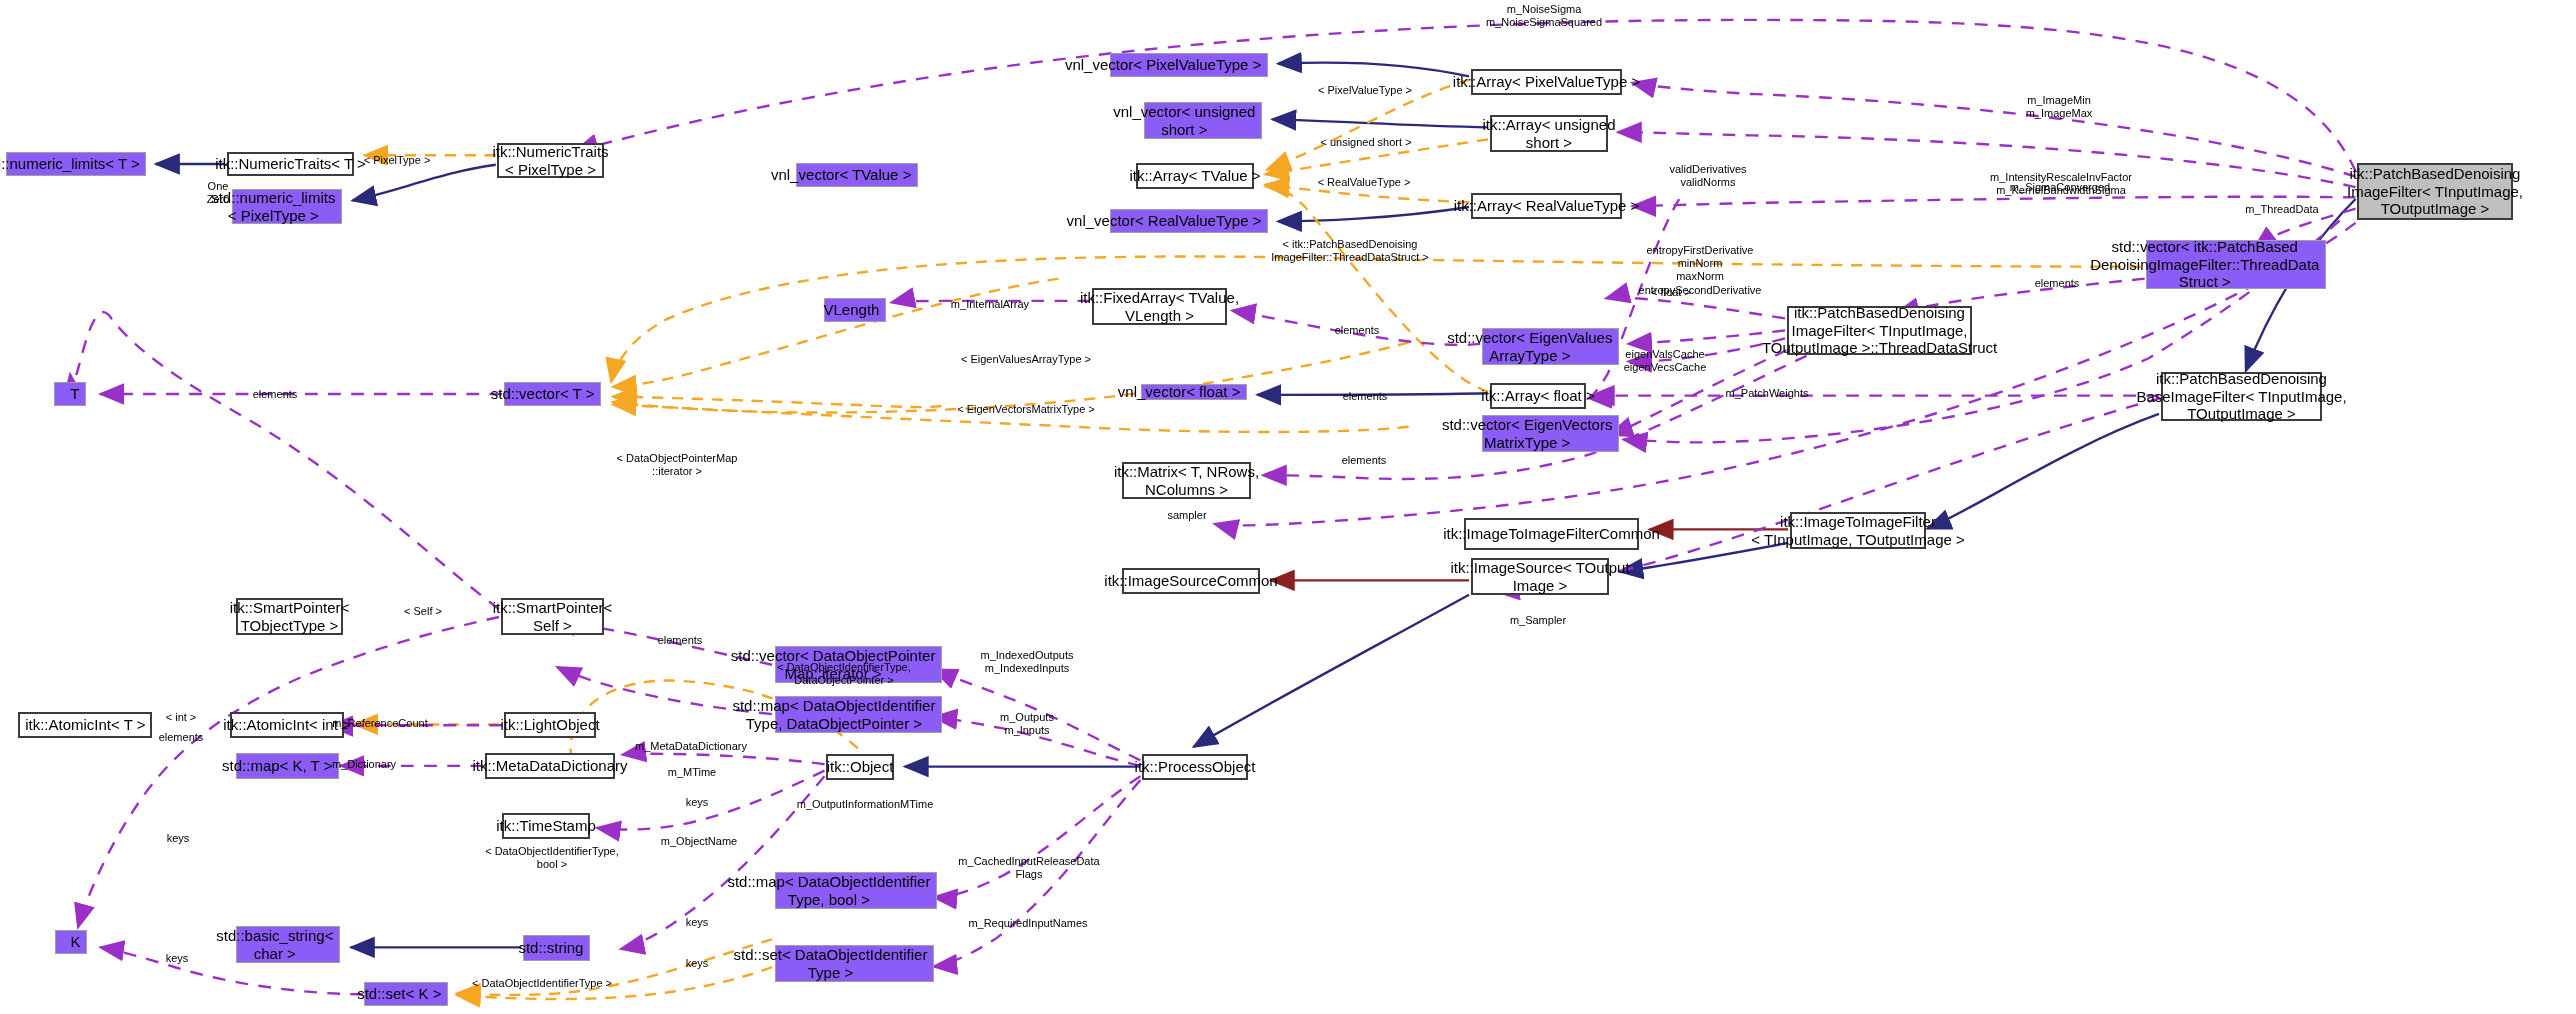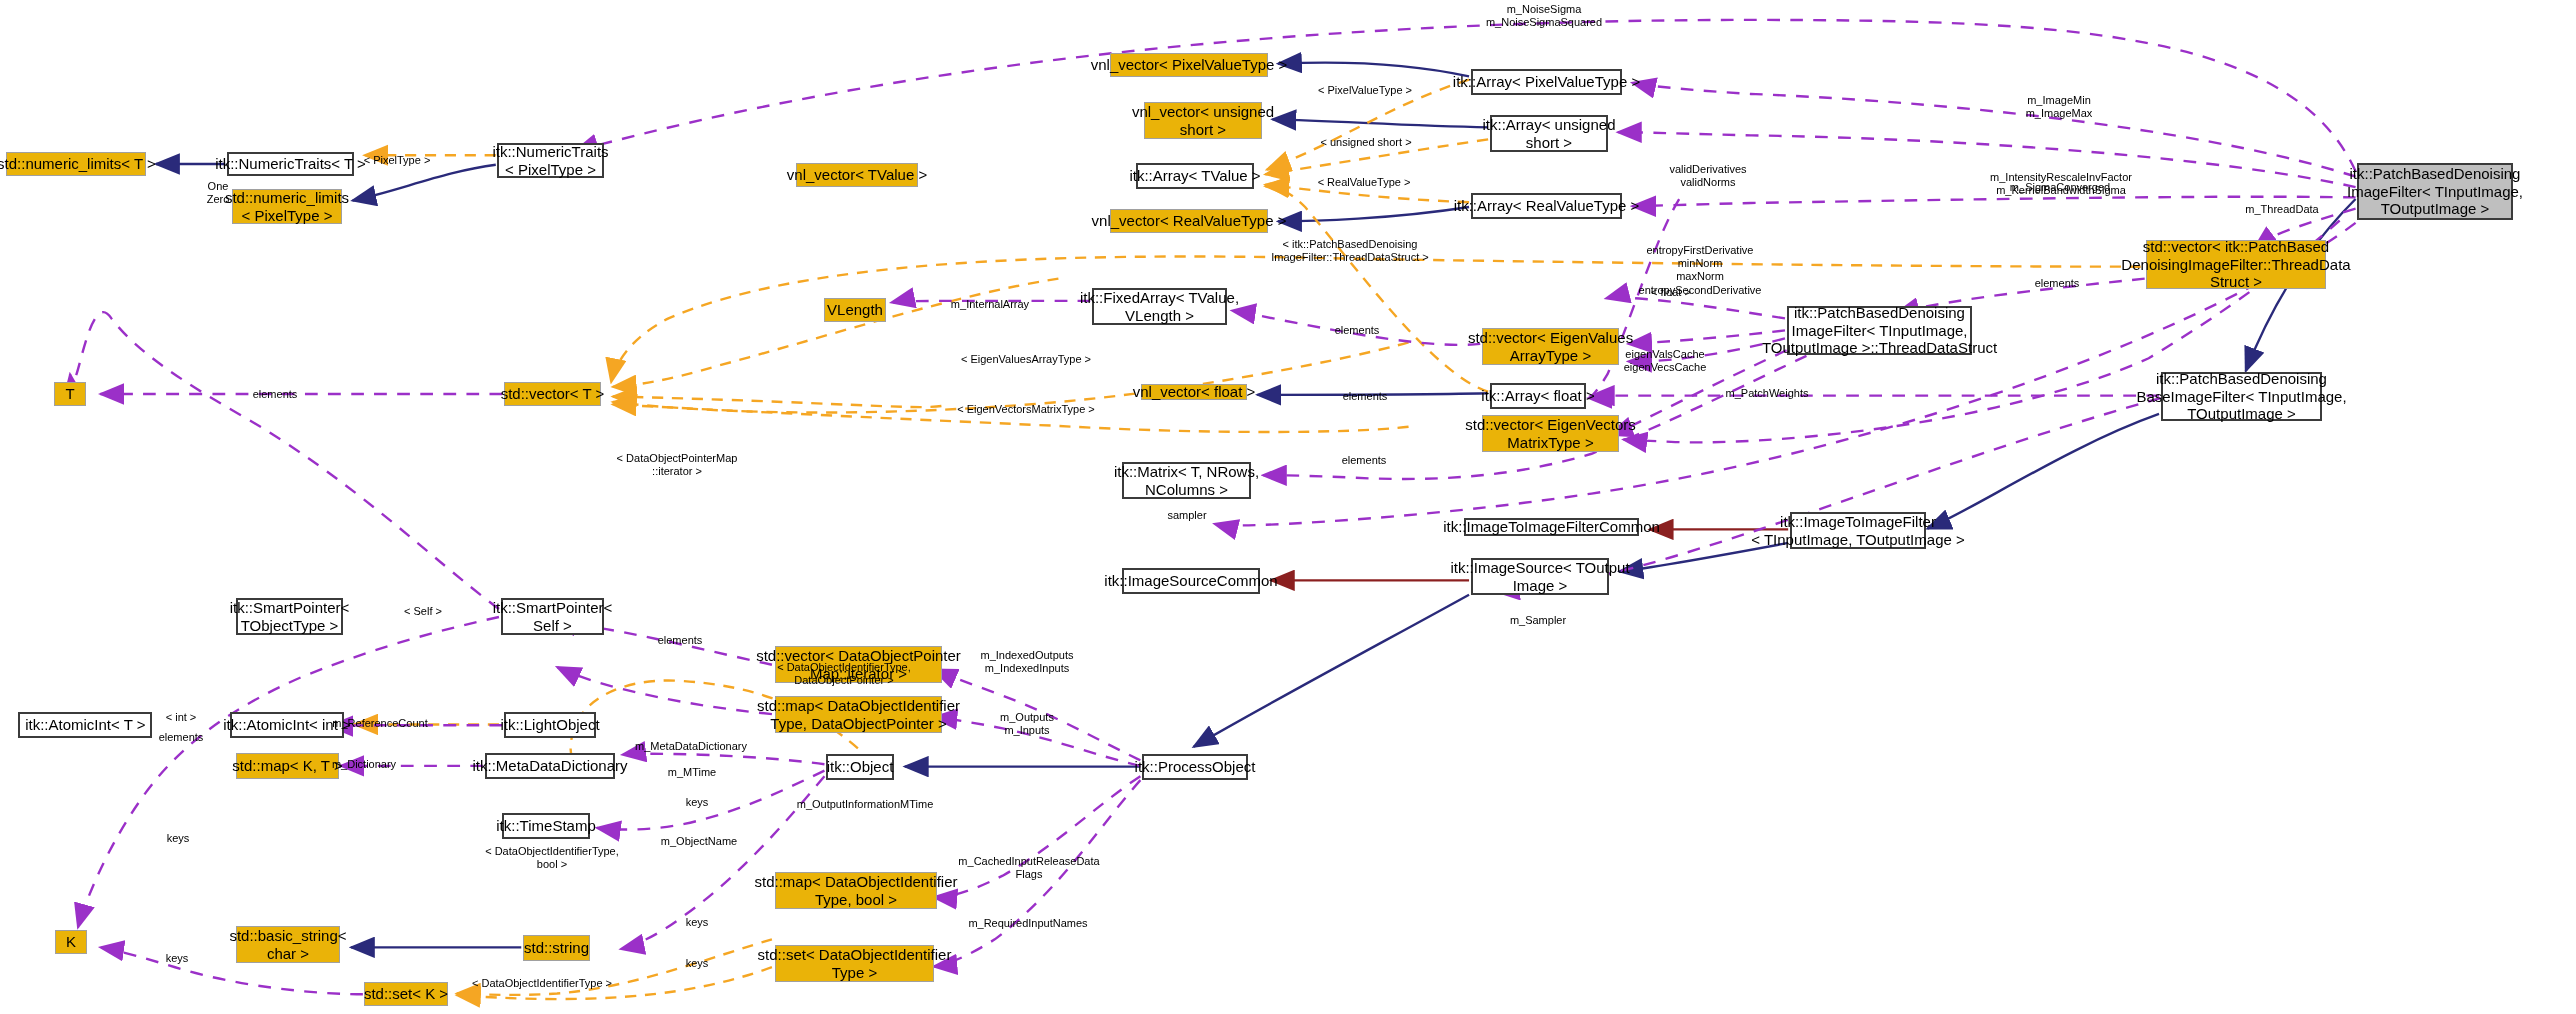--- a/index.html
+++ b/index.html
@@ -2,21 +2,21 @@
 <html style="font-size:12.7px"><head>
 <meta charset="utf-8">
 <style>
   html,body{margin:0;padding:0;background:#ffffff;}
   #stage{position:relative;width:2576px;height:1015px;background:#ffffff;
          font-family:"Liberation Sans","DejaVu Sans",sans-serif;}
   svg.edges{position:absolute;left:0;top:0;width:2576px;height:1015px;overflow:visible;}
   .node{position:absolute;box-sizing:border-box;display:flex;align-items:center;
         justify-content:center;text-align:center;line-height:1.18;
         font-size:15px;color:#000000;padding:2.4px 5.6px;}
-  .node.thin{border:0.8px solid #a0a0a0;background:#eab308;}
+  .node.thin{border:0.8px solid #a0a0a0;background:#8b5cf6;justify-content:flex-end;}
   .node.thick{border:2px solid #3b3b3b;background:#ffffff;}
   .node.hl{border:2px solid #3b3b3b;background:#bfbfbf;}
   .elabel{position:absolute;font-size:11px;color:#000;white-space:pre;
           text-align:center;line-height:1.2;transform:translateX(-50%);}
   .nt{white-space:pre;}
 </style>
 </head>
 <body>
 
 <div id="stage">
@@ -195,21 +195,21 @@
         <span class="nt">T</span>
       </div>
       <div class="node thin" style="left: 1482px; top: 415px; width: 137px; height: 37px;">
         <span class="nt">std::vector&lt; EigenVectors
 MatrixType &gt;</span>
       </div>
       <div class="node thick" style="left: 1122px; top: 462px; width: 129px; height: 37px;">
         <span class="nt">itk::Matrix&lt; T, NRows,
 NColumns &gt;</span>
       </div>
-      <div class="node thick" style="left: 1464px; top: 518px; width: 175px; height: 18px;">
+      <div class="node thick" style="left: 1464px; top: 518px; width: 175px; height: 32px;">
         <span class="nt">itk::ImageToImageFilterCommon</span>
       </div>
       <div class="node thick" style="left: 1790px; top: 512px; width: 136px; height: 37px;">
         <span class="nt">itk::ImageToImageFilter
 &lt; TInputImage, TOutputImage &gt;</span>
       </div>
       <div class="node thick" style="left: 1122px; top: 568px; width: 138px; height: 25.5px;">
         <span class="nt">itk::ImageSourceCommon</span>
       </div>
       <div class="node thick" style="left: 1471px; top: 558px; width: 138px; height: 37px;">

